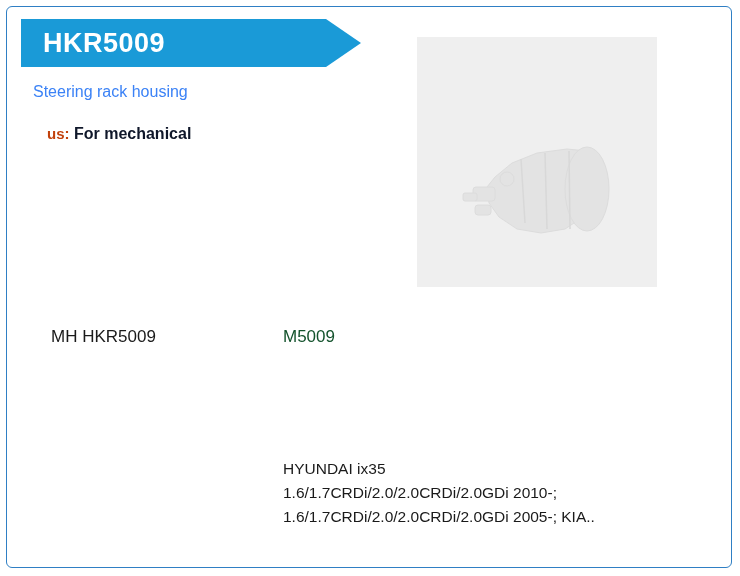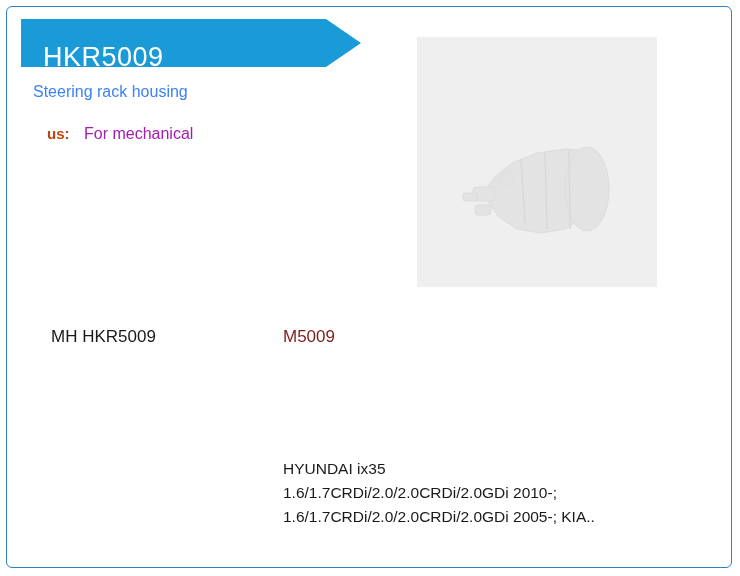--- a/index.html
+++ b/index.html
@@ -37,24 +37,24 @@
   .banner-bg {
     position: absolute;
     left: 0;
     top: 0;
     width: 340px;
     height: 48px;
   }
   .banner-title {
     position: absolute;
     left: 22px;
-    top: 23px;
+    top: 9px;
     color: #ffffff;
     font-size: 27px;
-    font-weight: normal;
+    font-weight: bold;
     letter-spacing: 0.5px;
     font-family: "Liberation Sans", sans-serif;
     white-space: nowrap;
   }
 
   .subtitle {
     position: absolute;
     left: 26px;
     top: 76px;
     font-size: 16px;
@@ -68,23 +68,22 @@
     top: 118px;
     white-space: nowrap;
   }
   .usage-label {
     font-size: 15px;
     font-weight: bold;
     color: #c2410c;
   }
   .usage-value {
     font-size: 16px;
-    font-weight: normal;
-    color: #a21caf;
-    margin-left: 10px;
+    font-weight: bold;
+    color: #0f172a;
   }
 
   
   .product-image {
     position: absolute;
     left: 410px;
     top: 30px;
     width: 240px;
     height: 250px;
     background: #efefef;
@@ -100,21 +99,21 @@
     top: 320px;
     font-size: 17px;
     color: #1a1a1a;
     white-space: nowrap;
   }
   .ref-code {
     position: absolute;
     left: 276px;
     top: 320px;
     font-size: 17px;
-    color: #7f1d1d;
+    color: #14532d;
     white-space: nowrap;
   }
 
   .applications {
     position: absolute;
     left: 276px;
     top: 450px;
     width: 430px;
     font-size: 15.5px;
     line-height: 24px;

